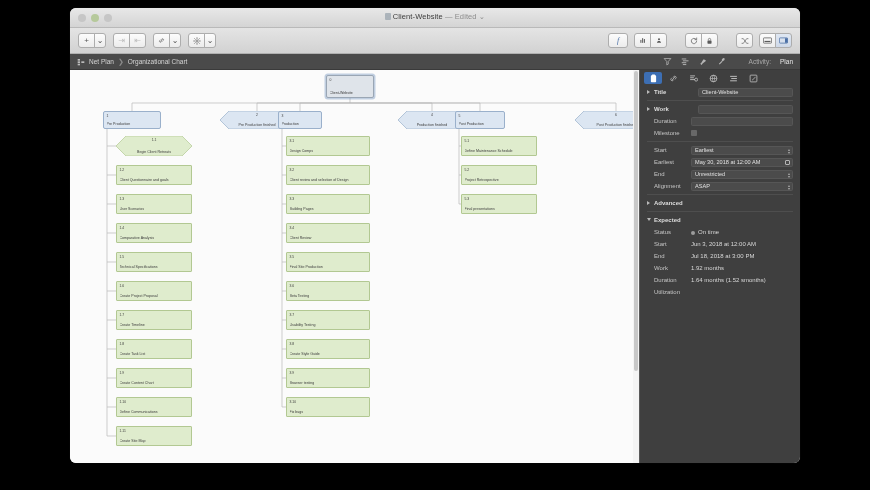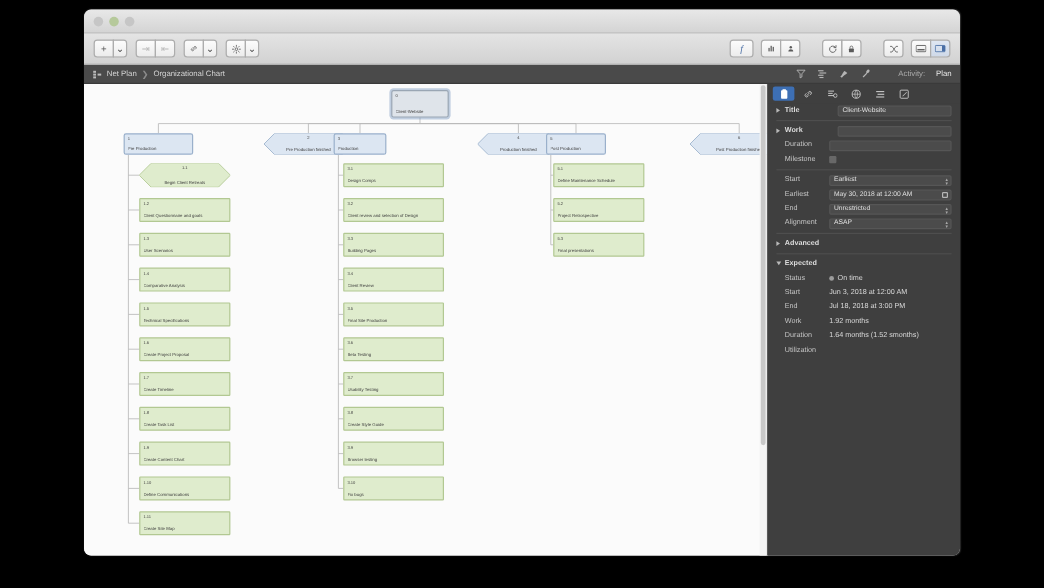--- a/index.html
+++ b/index.html
@@ -144,20 +144,25 @@
 <body>
 
 <div id="screen">
  <div id="window">
 
   <div class="titlebar">
     <div class="traffic">
       <span class="tl r"></span>
       <span class="tl y"></span>
       <span class="tl g"></span>
+    </div>
+    <div class="wtitle">
+      <span class="doc-icon"></span><span class="doc">Client-Website</span>
+      <span class="edited">— Edited</span>
+      <span class="edited">⌄</span>
     </div>
   </div>
 
   <div class="toolbar">
     <div class="btgrp">
       <div class="tbtn">+</div>
       <div class="tbtn narrow">⌄</div>
     </div>
     <div class="btgrp">
       <div class="tbtn dis">⇥</div>

